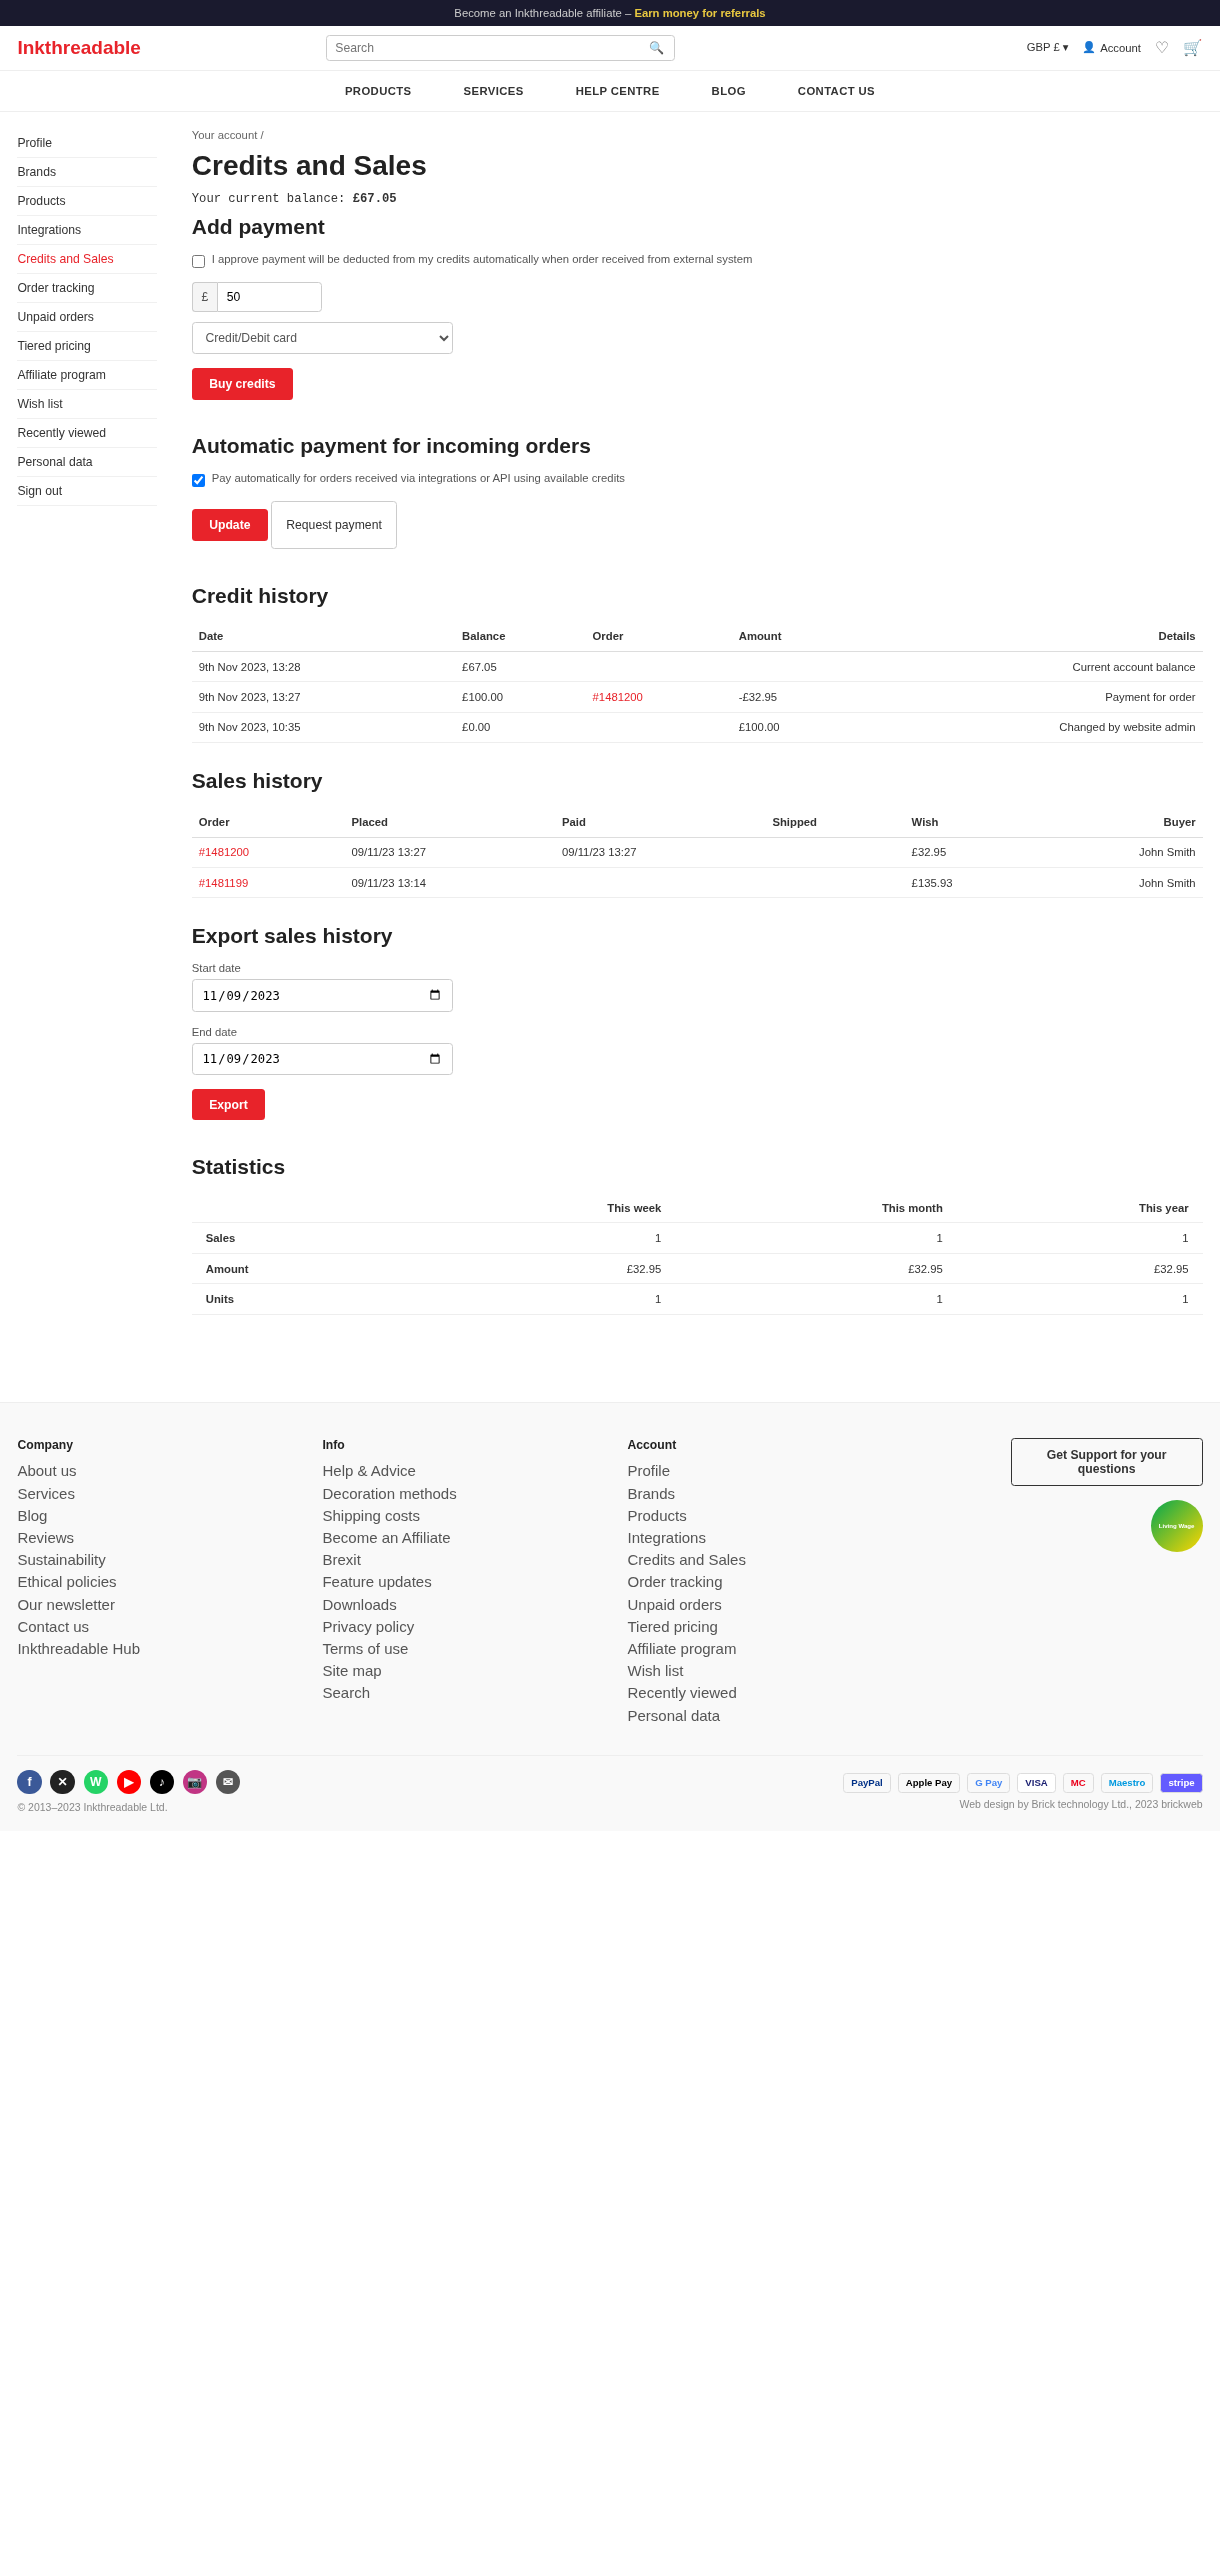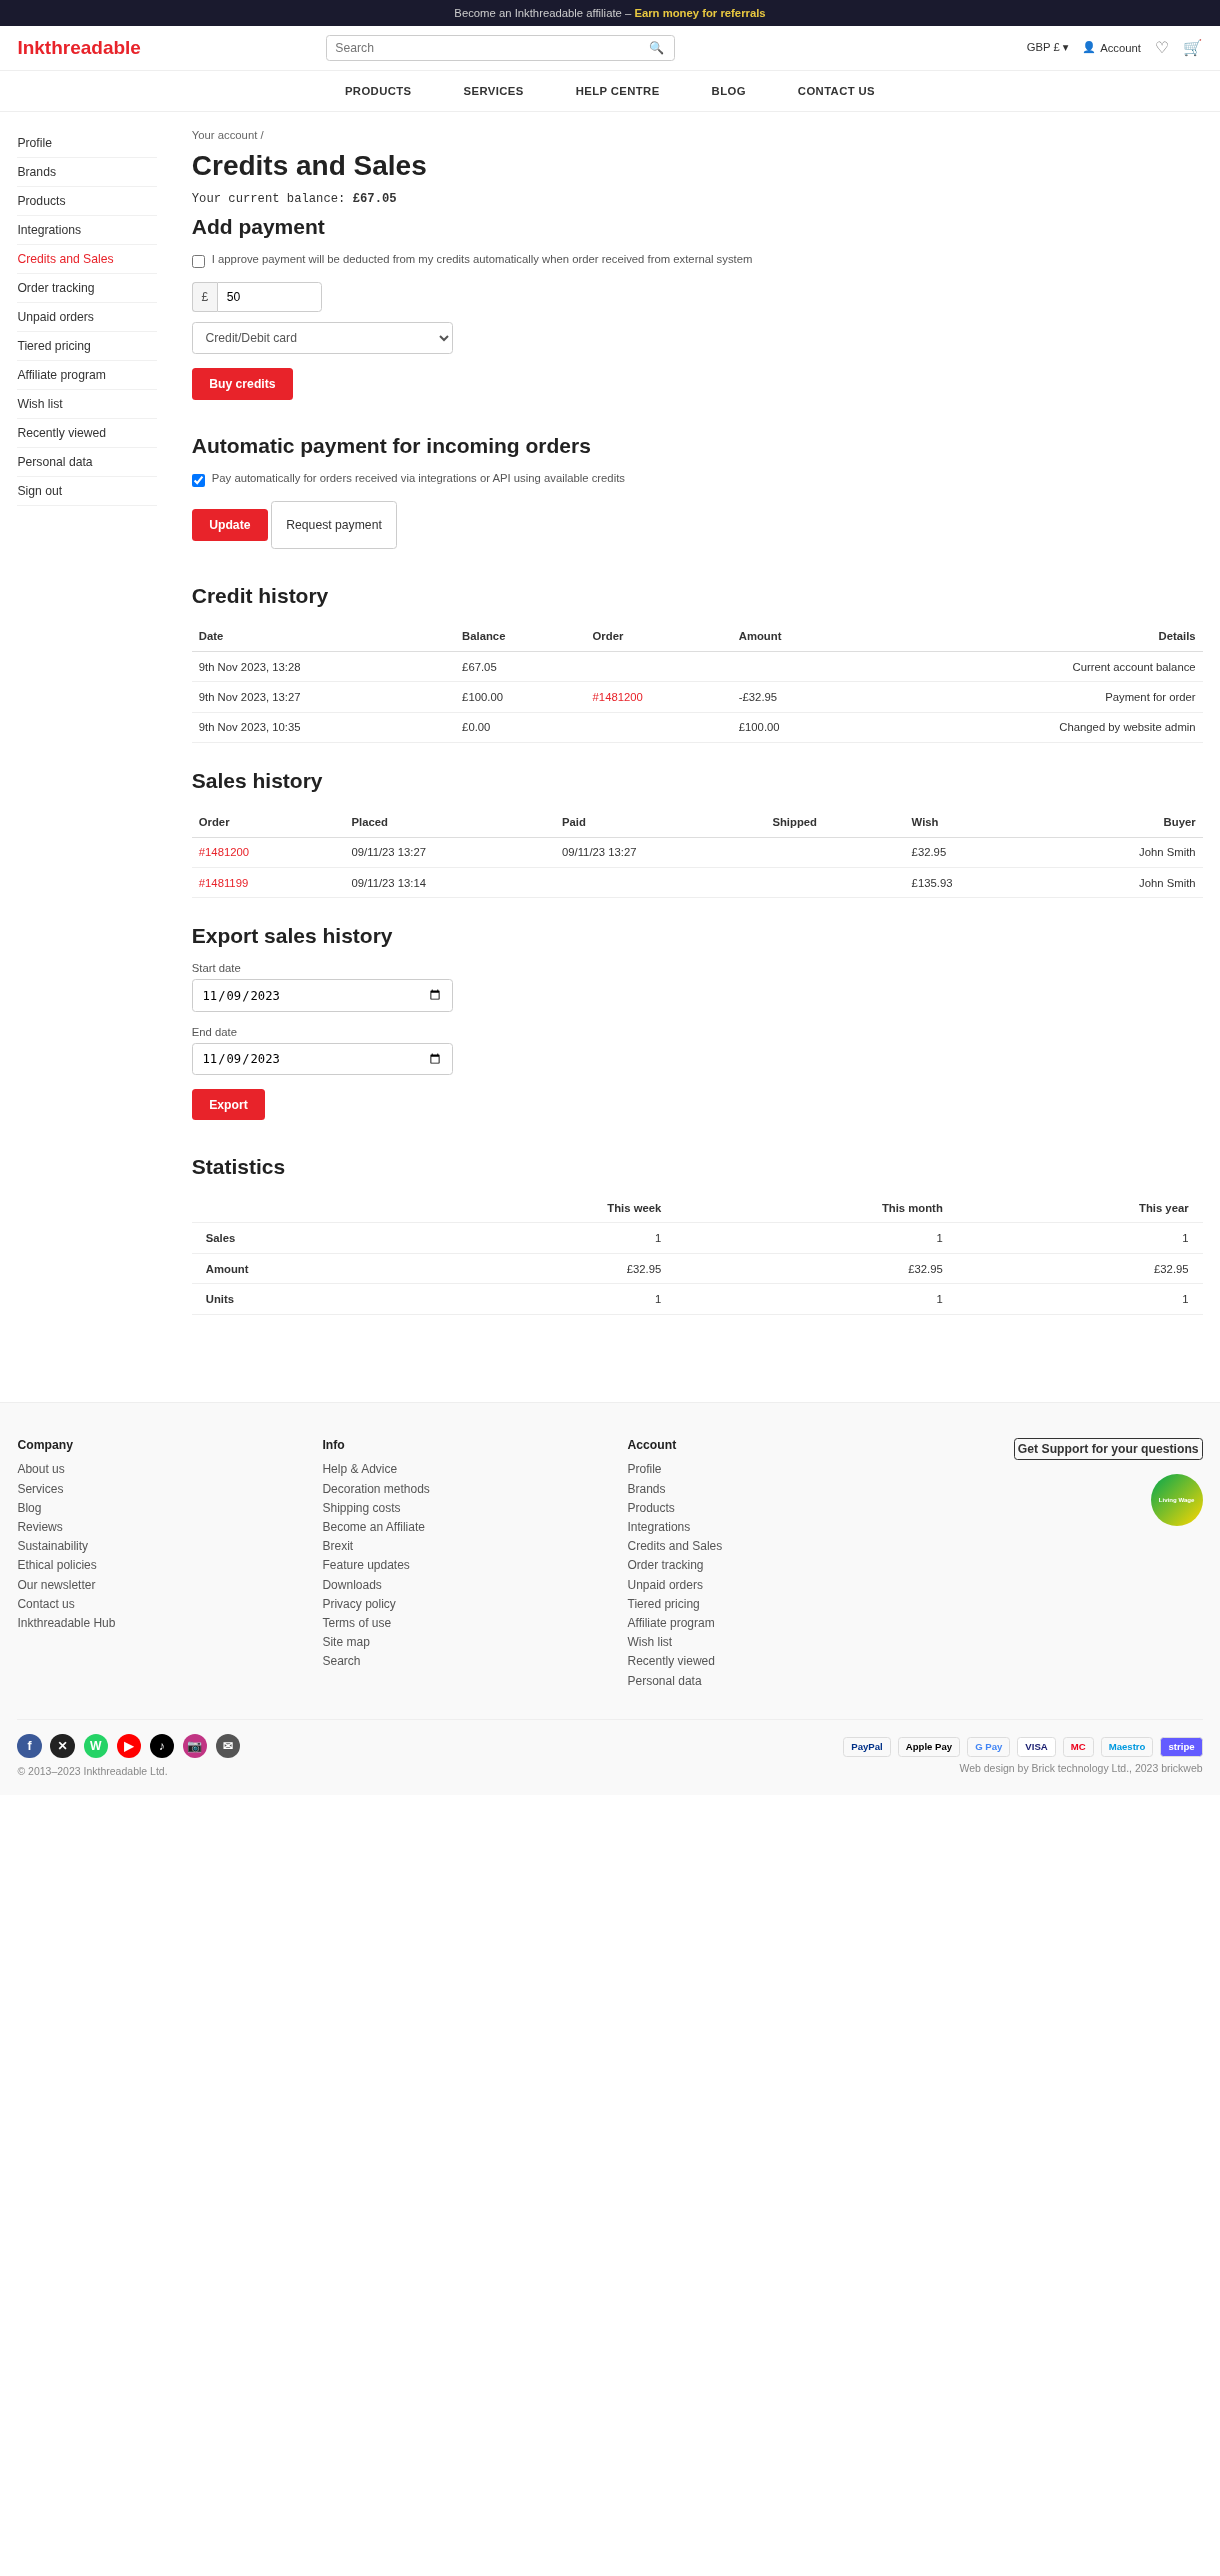--- a/index.html
+++ b/index.html
@@ -304,29 +304,29 @@
     }
     .footer-col { flex: 1; }
     .footer-col h4 {
       font-size: 12.2px;
       font-weight: bold;
       margin-bottom: 10.5px;
       color: #222;
     }
     .footer-col a {
       display: block;
-      font-size: 12px;
+      font-size: 15px;
       color: #555;
       text-decoration: none;
       margin-bottom: 5.2px;
     }
     .footer-support {
       border: 1.7px solid #333;
       border-radius: 3.5px;
-      padding: 3px;
+      padding: 9px;
       text-align: center;
       font-size: 12.2px;
       font-weight: bold;
       color: #333;
       cursor: pointer;
       min-width: 174px;
     }
     .footer-bottom {
       max-width: 1220px;
       margin: 0 auto;

